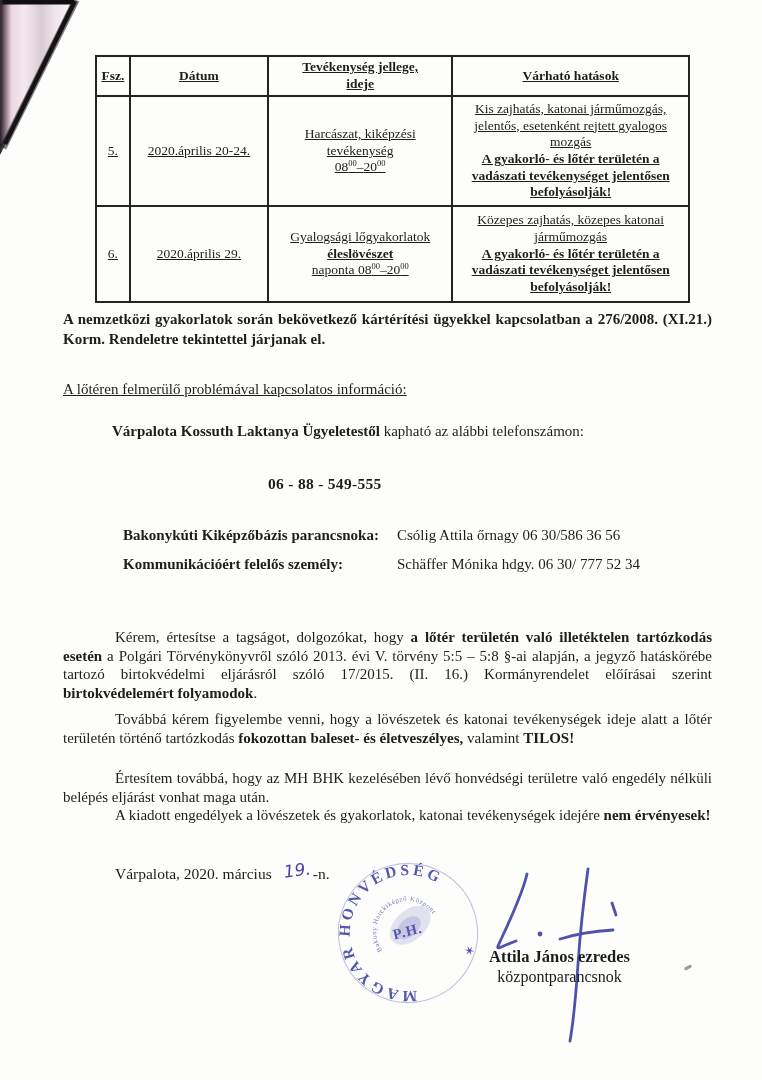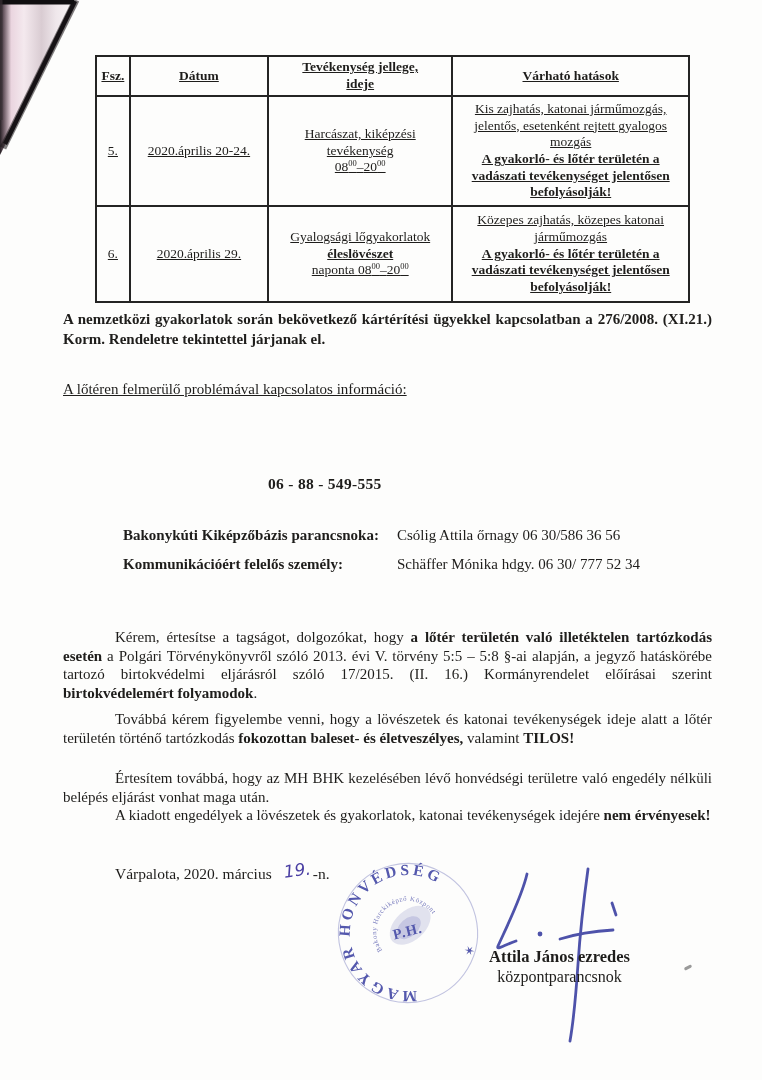--- a/index.html
+++ b/index.html
@@ -143,20 +143,23 @@
     </tbody>
       </table>
   </div>
 
   <div id="p-karterites" class="para">A nemzetközi gyakorlatok során bekövetkező kártérítési ügyekkel kapcsolatban a 276/2008. (XI.21.) Korm. Rendeletre tekintettel járjanak el.</div>
 
   <div id="heading-info" class="para">
     <span class="uline">A lőtéren felmerülő problémával kapcsolatos információ:</span>
   </div>
 
+  <div id="p-ugyeletes" class="para">
+    <span class="b">Várpalota Kossuth Laktanya Ügyeletestől</span><span> kapható az alábbi telefonszámon:</span>
+  </div>
 
   <div id="phone-line" class="abs">06 - 88 - 549-555</div>
 
   <div id="contacts" class="abs">
     <div class="contact-row">
       <span class="contact-label">Bakonykúti Kiképzőbázis parancsnoka:</span>
       <span class="contact-value">Csólig Attila őrnagy  06 30/586 36 56</span>
     </div>
     <div class="contact-row">
       <span class="contact-label">Kommunikációért felelős személy:</span>

